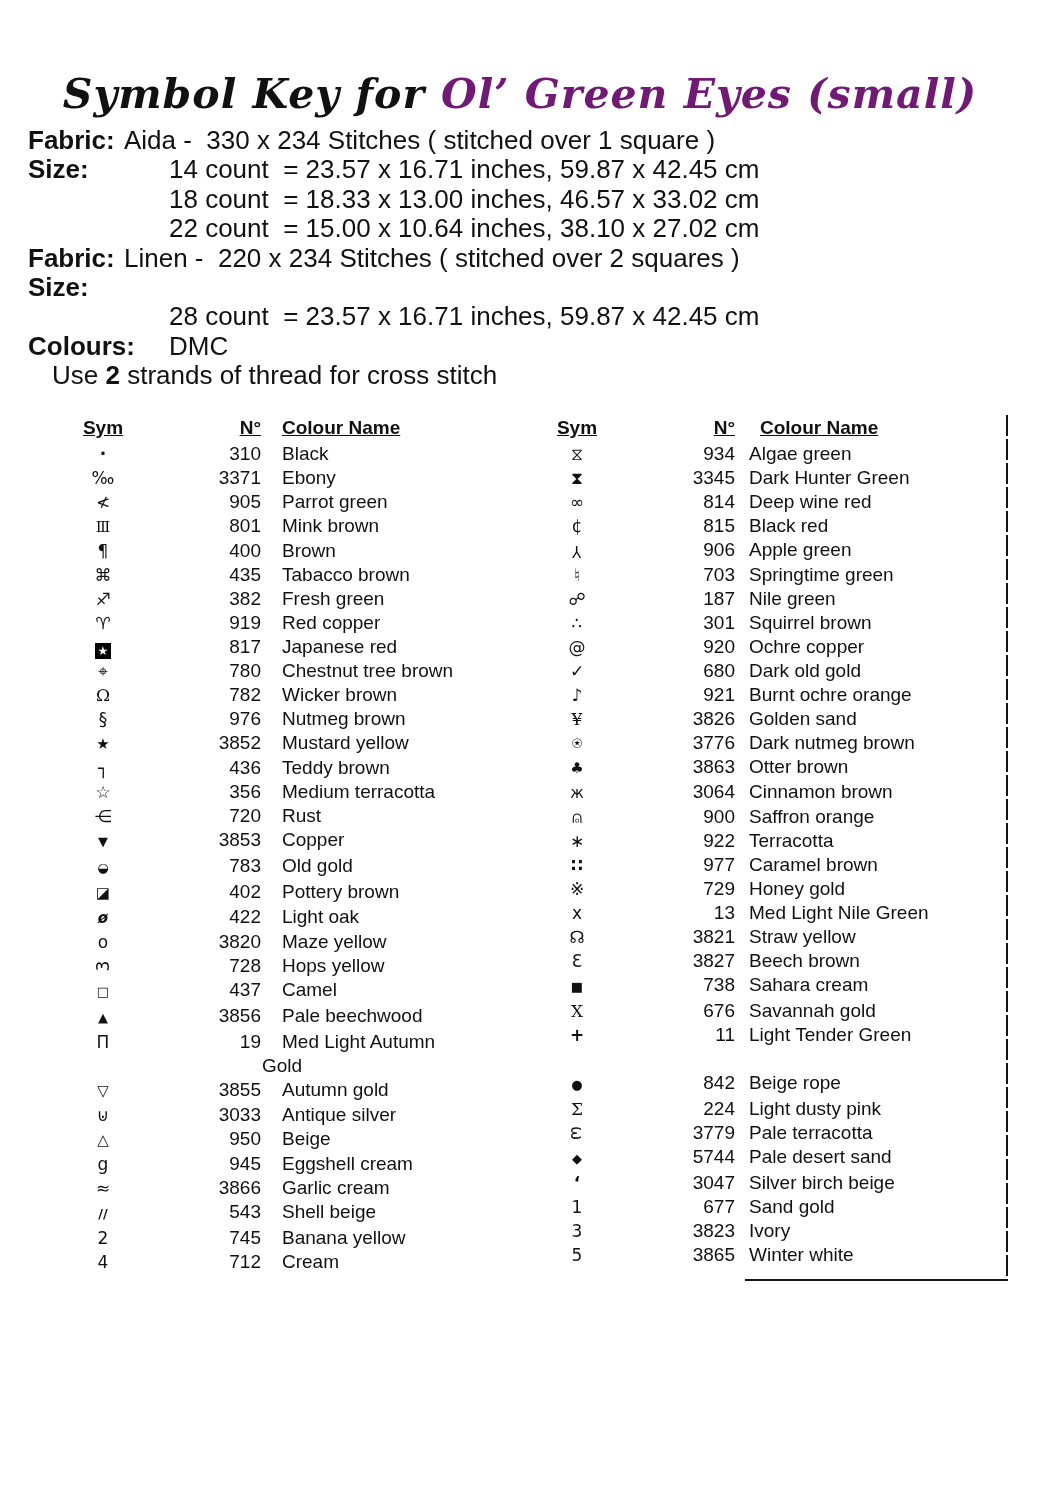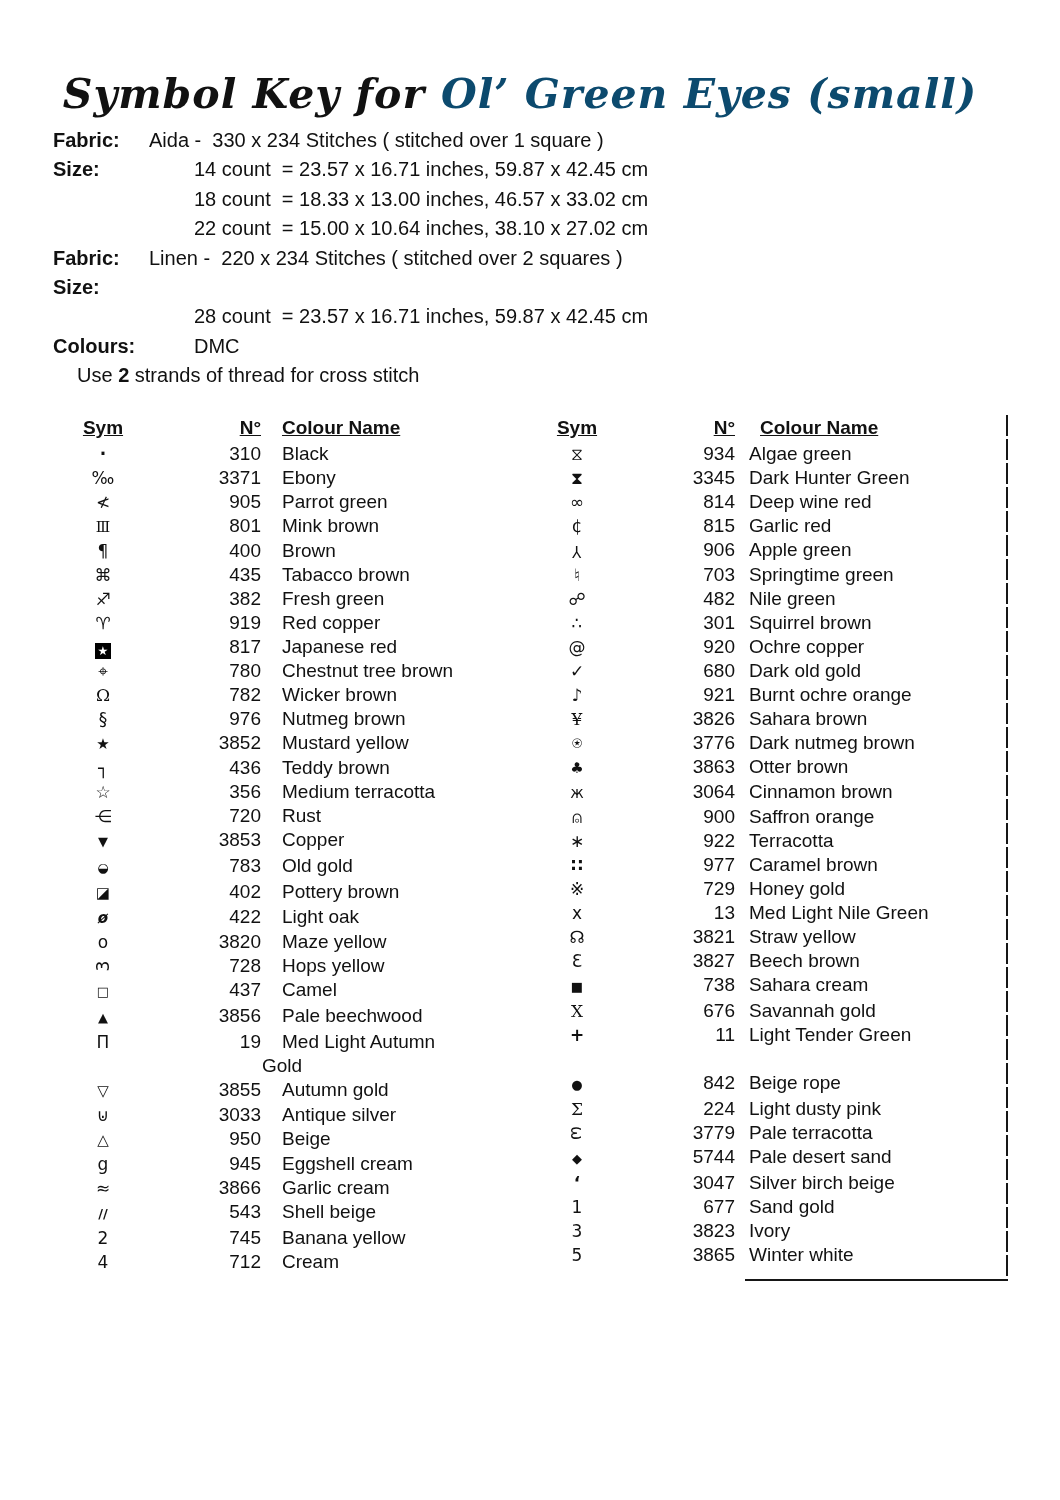--- a/index.html
+++ b/index.html
@@ -6,21 +6,21 @@
   .page{position:relative;width:1060px;height:1500px;background:#ffffff;
         font-family:"Liberation Sans",sans-serif;color:#111;overflow:hidden;}
 
   
   .title{position:absolute;top:70px;left:0;width:1040px;text-align:center;
          font-family:"DejaVu Serif",serif;font-style:italic;font-weight:bold;
          font-size:41px;letter-spacing:1px;white-space:nowrap;}
   .title .t-name{margin-left:16px;}
 
   
-  .info{position:absolute;left:53px;top:126px;font-size:20px;}
+  .info{position:absolute;left:28px;top:126px;font-size:26px;}
   .info-line{display:flex;line-height:29.4px;}
   .info-label{width:96px;font-weight:bold;flex:none;}
   .info-text{white-space:pre;}
   .indent1 .info-text{padding-left:45px;}
   .strands{line-height:29.4px;margin-left:24px;}
   .strands .bold{font-weight:bold;}
 
   
   .col-table{position:absolute;top:416px;font-size:19px;}
   #left-table{left:75px;width:450px;}
@@ -51,21 +51,21 @@
   .v-border{position:absolute;left:1006px;top:415px;width:2px;height:866px;
             background:repeating-linear-gradient(to bottom,#161616 0 21px,transparent 21px 24px);}
   .b-border{position:absolute;left:745px;top:1279px;width:263px;height:2px;background:#161616;}
 </style>
 </head>
 <body>
 
 <div class="page">
 
   <div class="title">
-    <span>Symbol Key for</span><span class="t-name" style="color: #0c4a6e;">Ol’ Green Eyes (small)</span>
+    <span>Symbol Key for</span><span class="t-name" style="color: #701a75;">Ol’ Green Eyes (small)</span>
   </div>
 
   <div class="info">
     <div id="info-lines">
         <div class="info-line">
           <span class="info-label">Fabric:</span>
           <span class="info-text">Aida -  330 x 234 Stitches ( stitched over 1 square )</span>
         </div>
         <div class="info-line indent1">
           <span class="info-label">Size:</span>
@@ -290,35 +290,35 @@
         <span class="c-name">Dark Hunter Green</span>
       </div>
       <div class="row">
         <span class="c-sym"><span>∞</span></span>
         <span class="c-num">814</span>
         <span class="c-name">Deep wine red</span>
       </div>
       <div class="row">
         <span class="c-sym"><span>¢</span></span>
         <span class="c-num">815</span>
-        <span class="c-name">Garlic red</span>
+        <span class="c-name">Black red</span>
       </div>
       <div class="row">
         <span class="c-sym"><span class="mid rot" style="transform: rotate(180deg);">Y</span></span>
         <span class="c-num">906</span>
         <span class="c-name">Apple green</span>
       </div>
       <div class="row">
         <span class="c-sym"><span>♮</span></span>
         <span class="c-num">703</span>
         <span class="c-name">Springtime green</span>
       </div>
       <div class="row">
         <span class="c-sym"><span>☍</span></span>
-        <span class="c-num">482</span>
+        <span class="c-num">187</span>
         <span class="c-name">Nile green</span>
       </div>
       <div class="row">
         <span class="c-sym"><span>∴</span></span>
         <span class="c-num">301</span>
         <span class="c-name">Squirrel brown</span>
       </div>
       <div class="row">
         <span class="c-sym"><span>@</span></span>
         <span class="c-num">920</span>
@@ -330,21 +330,21 @@
         <span class="c-name">Dark old gold</span>
       </div>
       <div class="row">
         <span class="c-sym"><span>♪</span></span>
         <span class="c-num">921</span>
         <span class="c-name">Burnt ochre orange</span>
       </div>
       <div class="row">
         <span class="c-sym"><span class="serif">¥</span></span>
         <span class="c-num">3826</span>
-        <span class="c-name">Sahara brown</span>
+        <span class="c-name">Golden sand</span>
       </div>
       <div class="row">
         <span class="c-sym"><span>⍟</span></span>
         <span class="c-num">3776</span>
         <span class="c-name">Dark nutmeg brown</span>
       </div>
       <div class="row">
         <span class="c-sym"><span class="mid">♣</span></span>
         <span class="c-num">3863</span>
         <span class="c-name">Otter brown</span>

